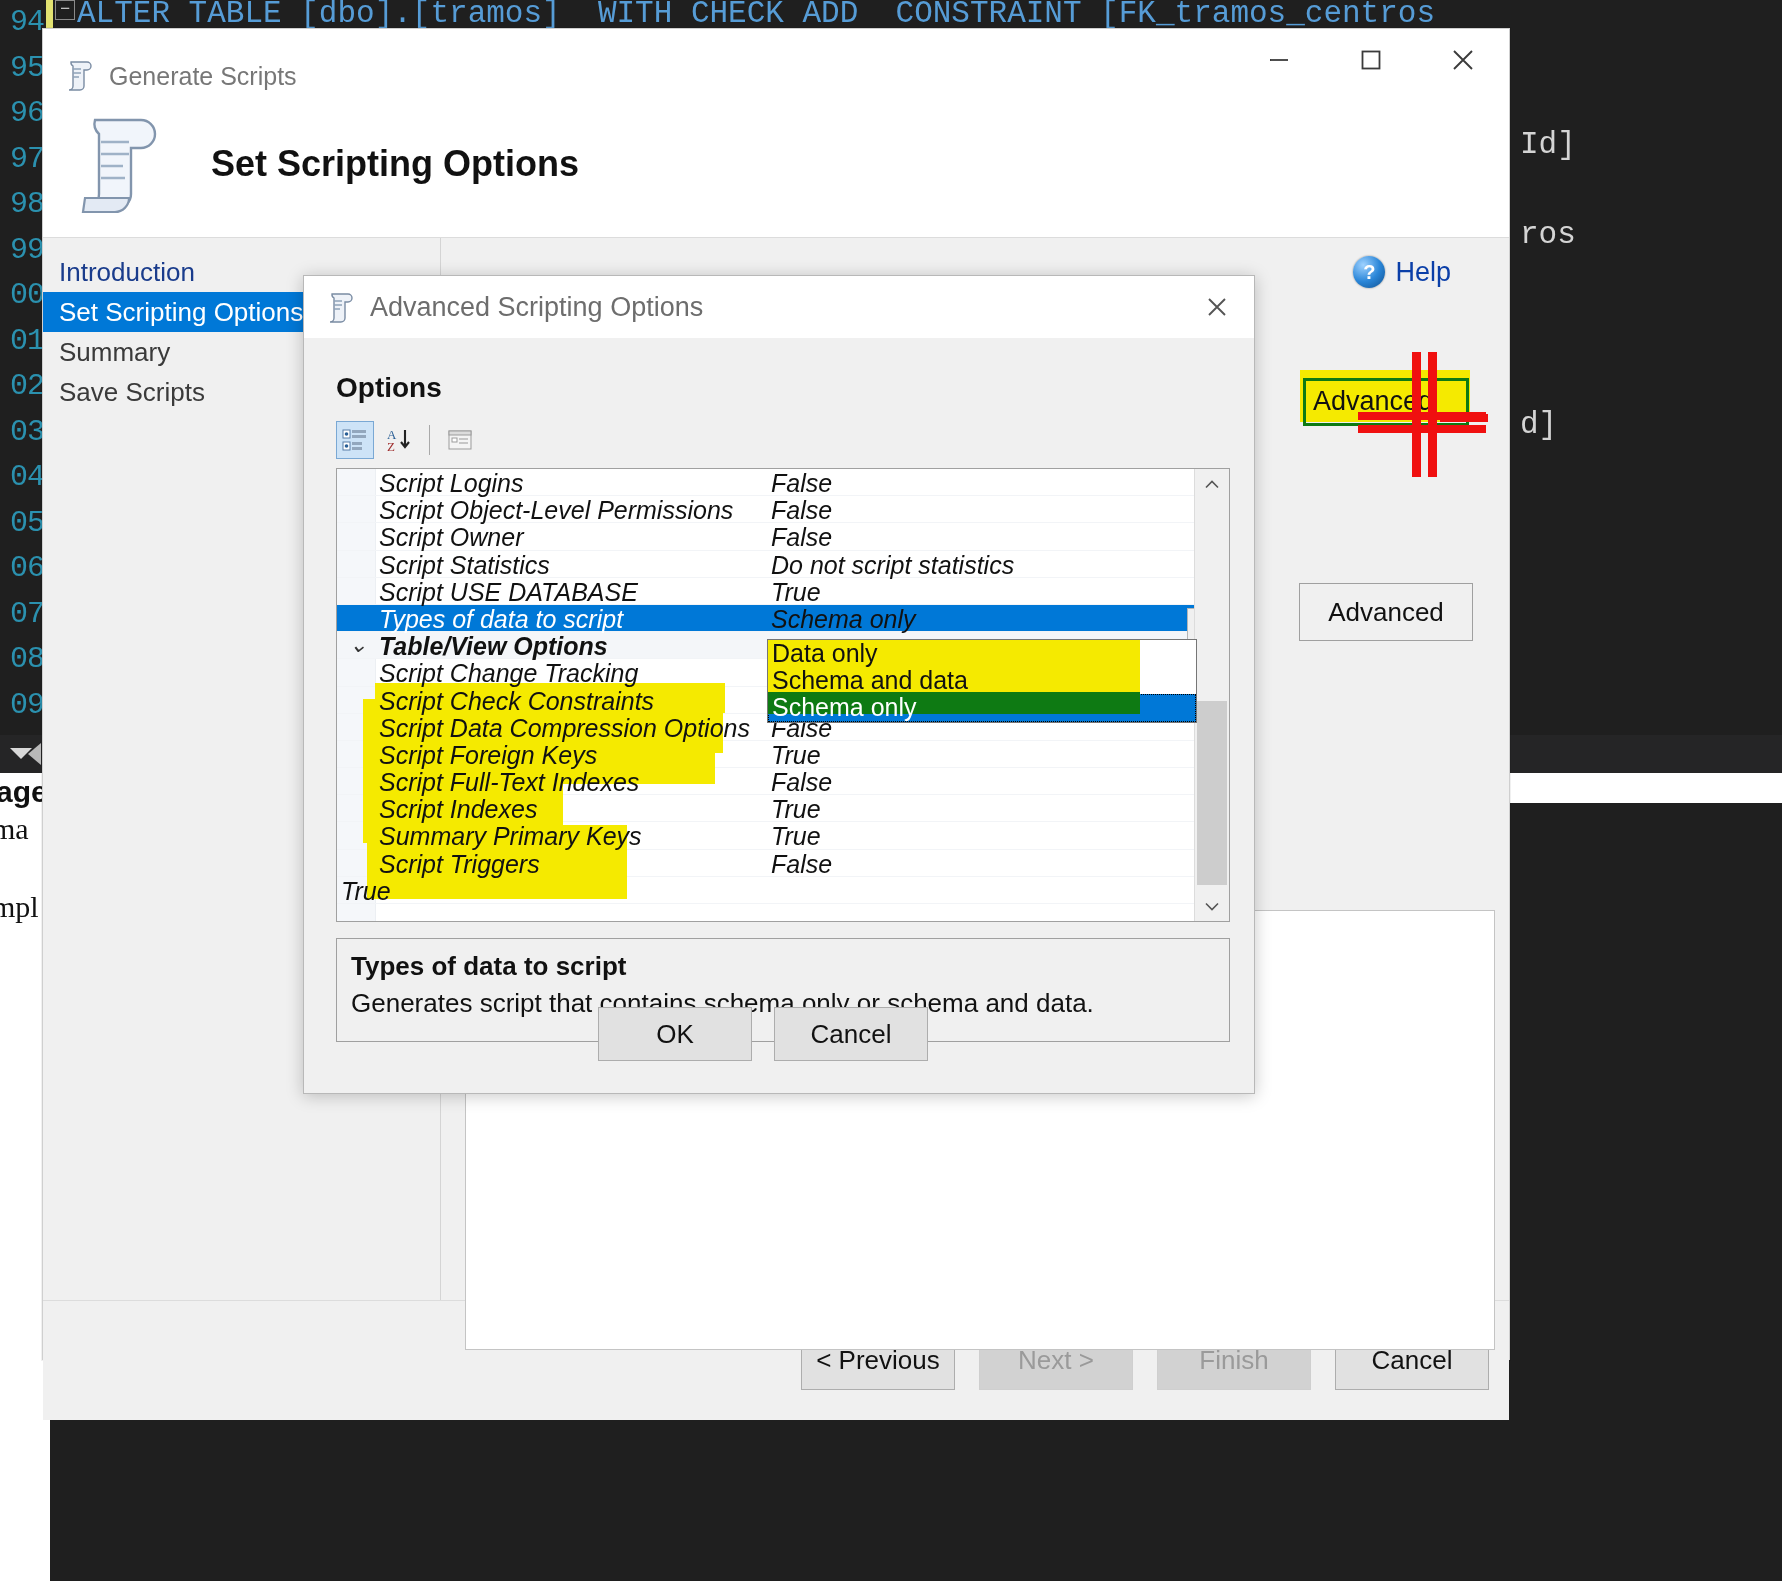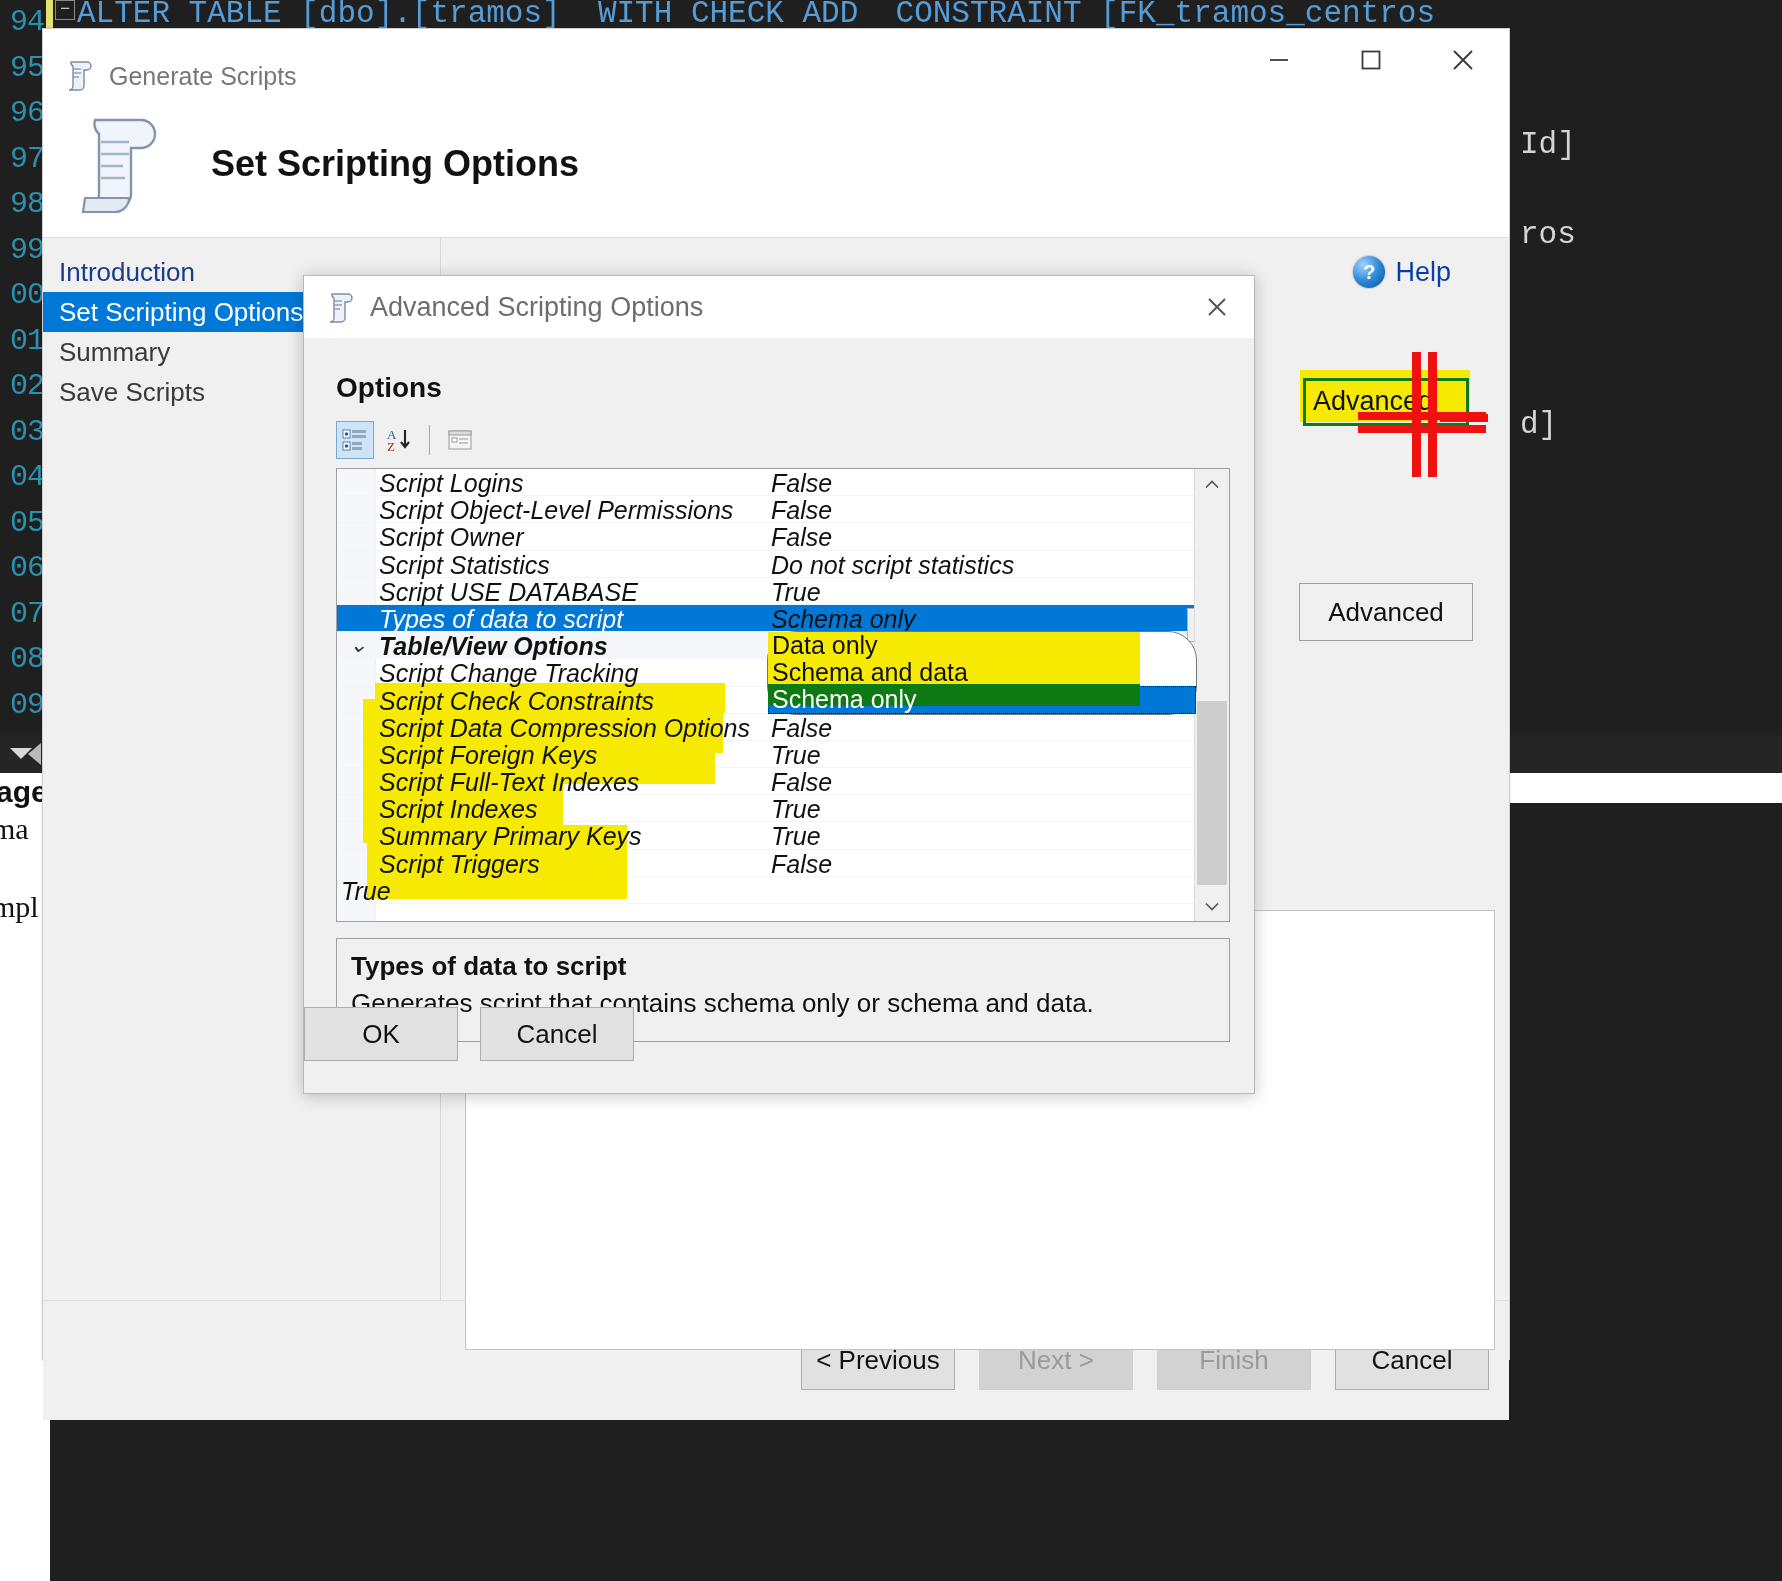--- a/index.html
+++ b/index.html
@@ -359,21 +359,21 @@
     background: #f0f0f0;
     height: 104px;
     padding: 12px 14px;
     box-sizing: border-box;
   }
   .desc-title { font-size: 26px; font-weight: bold; color: #111; }
   .desc-body  { font-size: 26px; color: #111; margin-top: 6px; }
   .adv-footer {
     position: absolute; left: 0; right: 0; bottom: 0;
     height: 118px;
-    display: flex; align-items: center; justify-content: flex-start;
+    display: flex; align-items: center; justify-content: center;
     padding-right: 32px; gap: 22px;
     box-sizing: border-box;
   }
   .advbtn {
     width: 152px; height: 52px;
     border: 1px solid #adadad;
     background: #e1e1e1;
     font-size: 26px; color: #111;
     display: flex; align-items: center; justify-content: center;
   }
@@ -648,21 +648,21 @@
         </div>
 
         <div class="hl" style="left:38px; top:214px; width:350px; height:30px;"></div>
         <div class="hl" style="left:26px; top:230px; width:360px; height:54px;"></div>
         <div class="hl" style="left:26px; top:283px; width:352px; height:32px;"></div>
         <div class="hl" style="left:26px; top:297px; width:200px; height:62px;"></div>
         <div class="hl" style="left:26px; top:340px; width:190px; height:34px;"></div>
         <div class="hl" style="left:30px; top:356px; width:260px; height:56px;"></div>
         <div class="hl" style="left:30px; top:400px; width:260px; height:30px;"></div>
 
-        <div class="dropdown" style="top:162px;border-radius:29px;">
+        <div class="dropdown" style="top:170px;">
           <div class="ddopt">
             <span class="hl2" style="left:0; top:0; width:372px; height:29px;"></span>
             <span class="txt">Data only</span>
           </div>
           <div class="ddopt">
             <span class="hl2" style="left:0; top:-2px; width:372px; height:32px;"></span>
             <span class="txt">Schema and data</span>
           </div>
           <div class="ddopt sel">
             <span class="hl-green" style="left:0; top:-2px; width:372px; height:22px;"></span>

